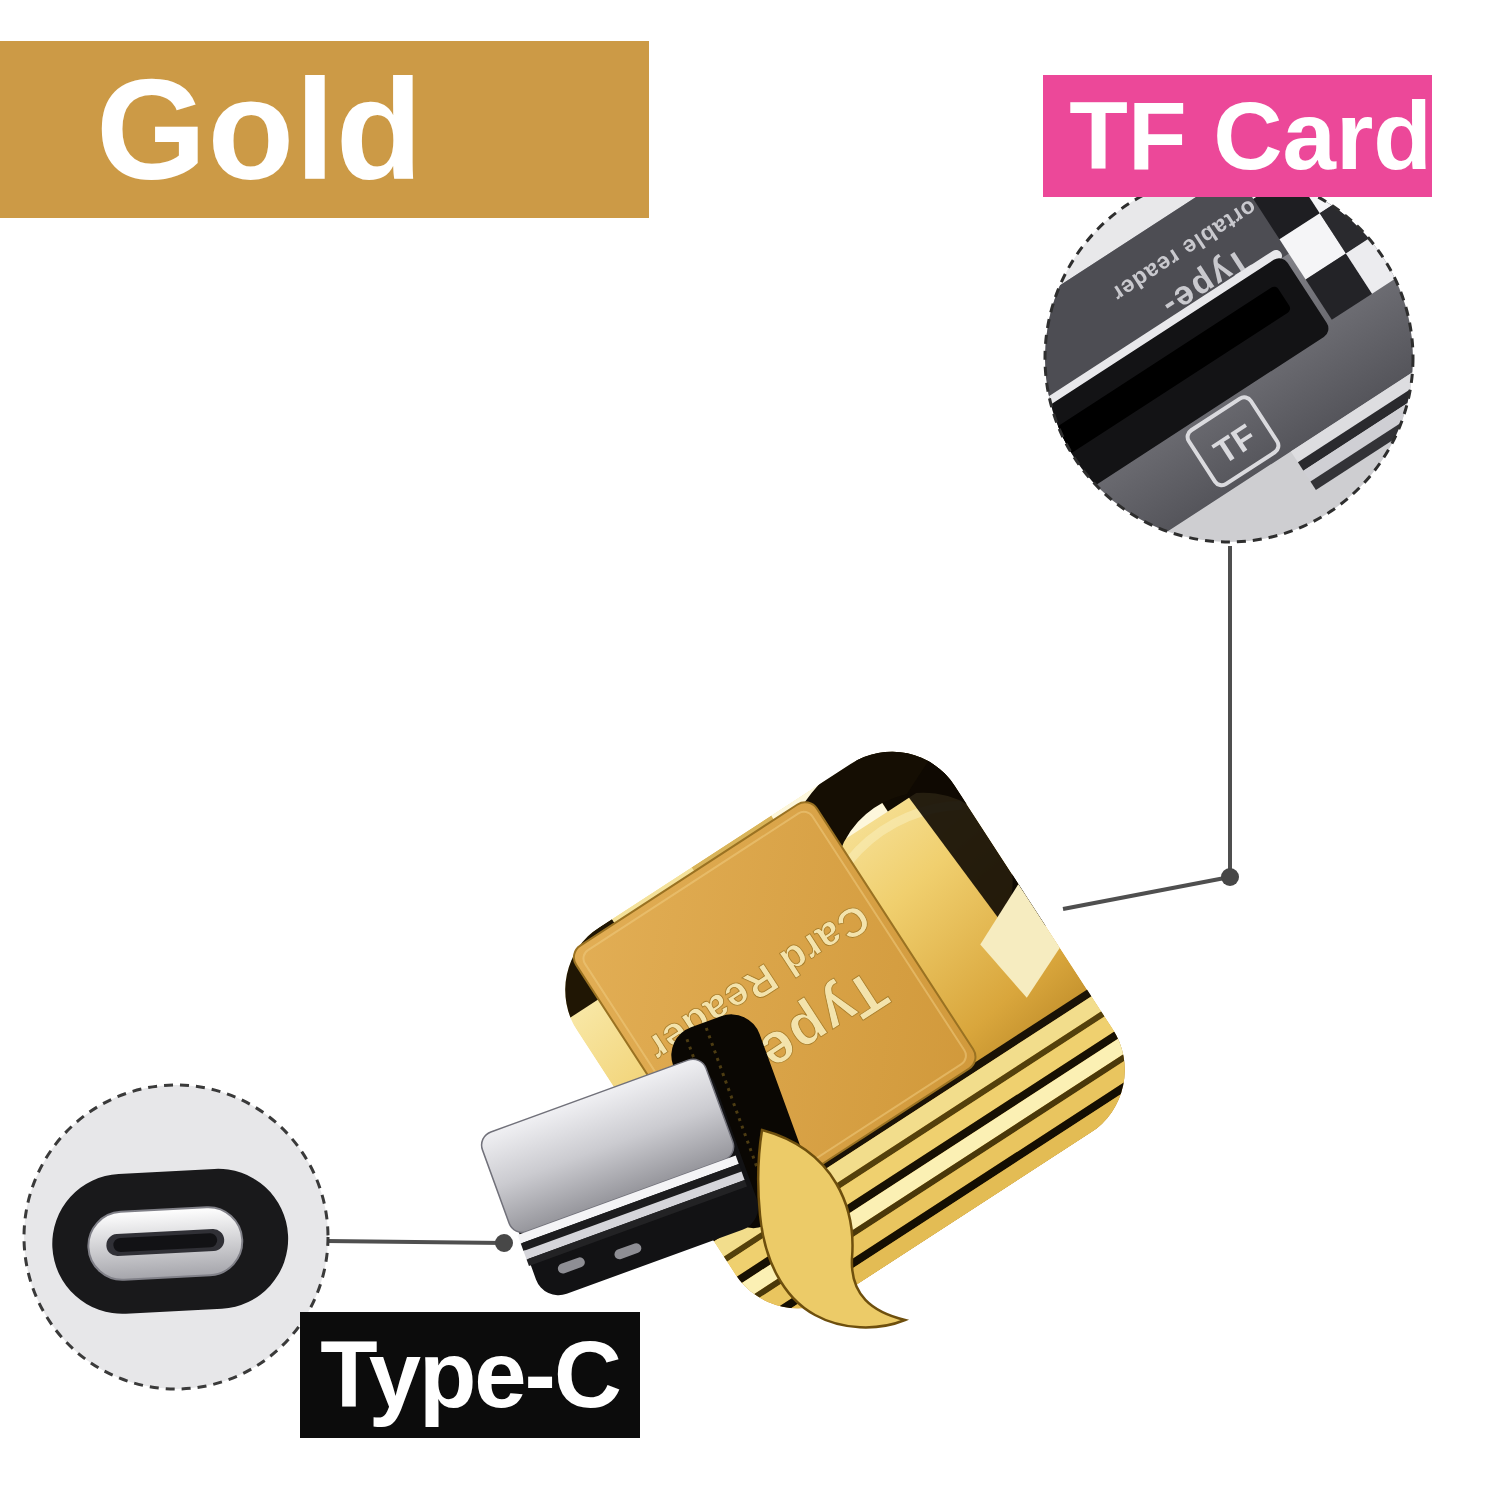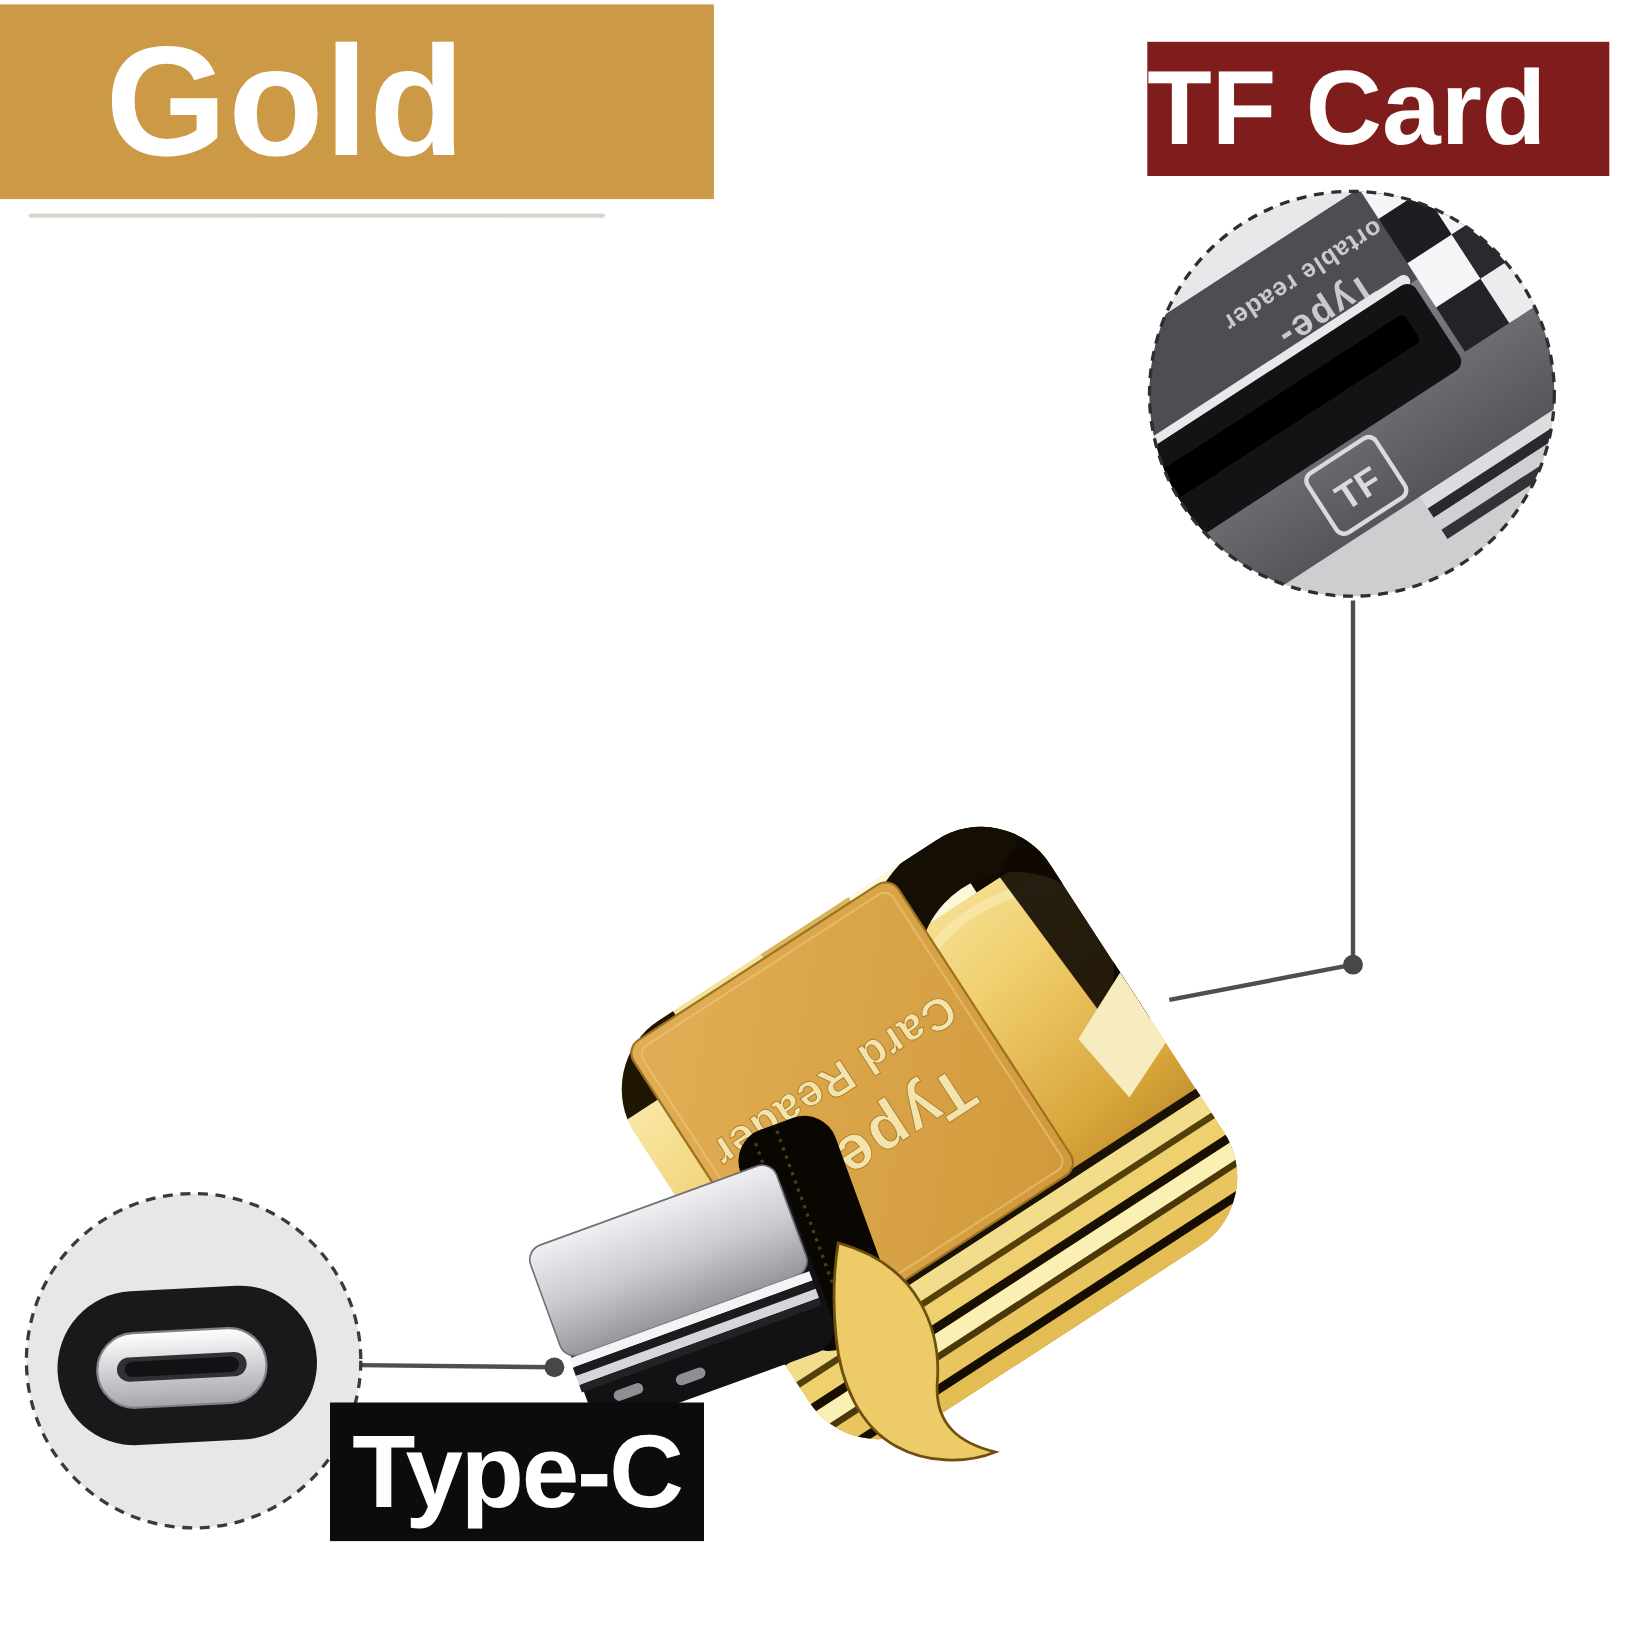--- a/index.html
+++ b/index.html
@@ -3,33 +3,33 @@
 <meta charset="utf-8">
 <style>
   html,body { margin:0; padding:0; background:#ffffff; }
   .canvas {
     position:relative; width:1500px; height:1500px; background:#ffffff;
     overflow:hidden; font-family:"Liberation Sans", sans-serif;
   }
   svg.scene { position:absolute; left:0; top:0; z-index:1; }
   .label {
     position:absolute; display:flex; align-items:center;
-    color:#ffffff; font-weight:bold; z-index:3; white-space:nowrap;
+    color:#ffffff; font-weight:bold; z-index:3; white-space:nowrap;margin-top:37px;
   }
   .gold-box {
     left:0; top:4px; width:553px; height:177px;
     background:#CC9A46; padding-left:96px; font-size:142px; letter-spacing:1px;
   }
   .gold-shadow {
     position:absolute; left:26px; top:194px; width:524px; height:4px;
     background:rgba(135,120,90,0.30); border-radius:2px; z-index:2;
   }
   .tf-box {
-    left:1043px; top:38px; width:420px; height:122px;
-    background:#7f1d1d; justify-content:flex-start; font-size:96px;
+    left:1043px; top:38px; width:389px; height:122px;
+    background:#ec4899; justify-content:flex-end; font-size:96px;
   }
   .typec-box {
     left:300px; top:1275px; width:340px; height:126px;
     background:#0C0C0C; justify-content:center; font-size:94px; letter-spacing:-2px;
   }
   text { font-family:"Liberation Sans", sans-serif; }
 </style>
 </head>
 <body>
 

